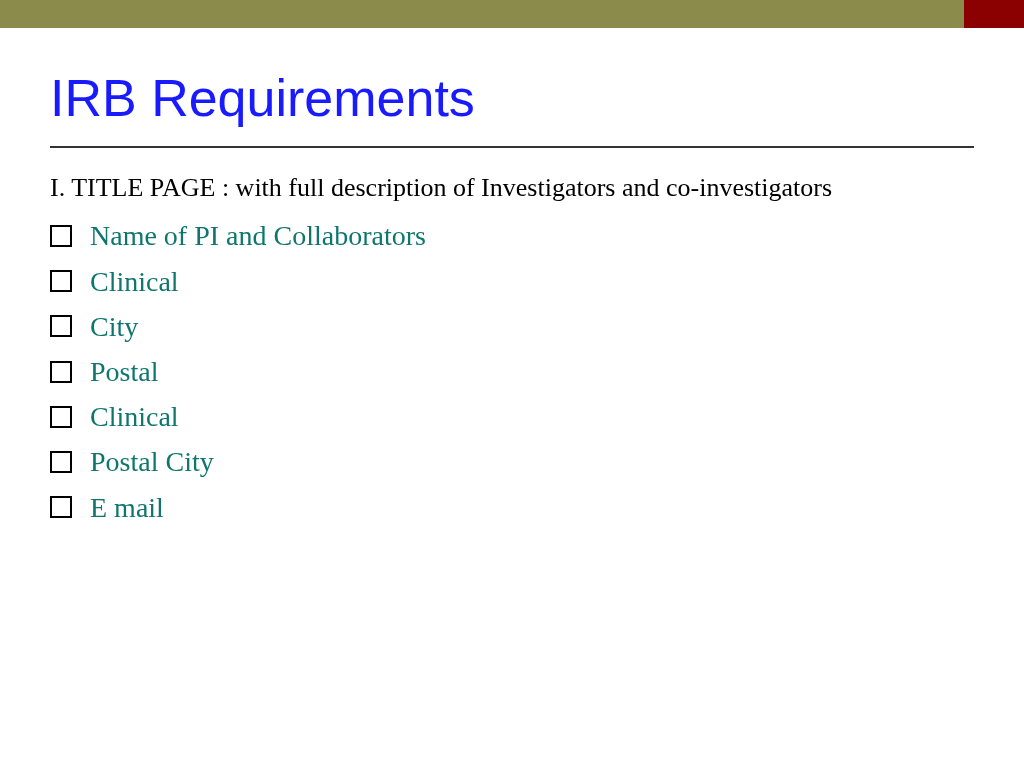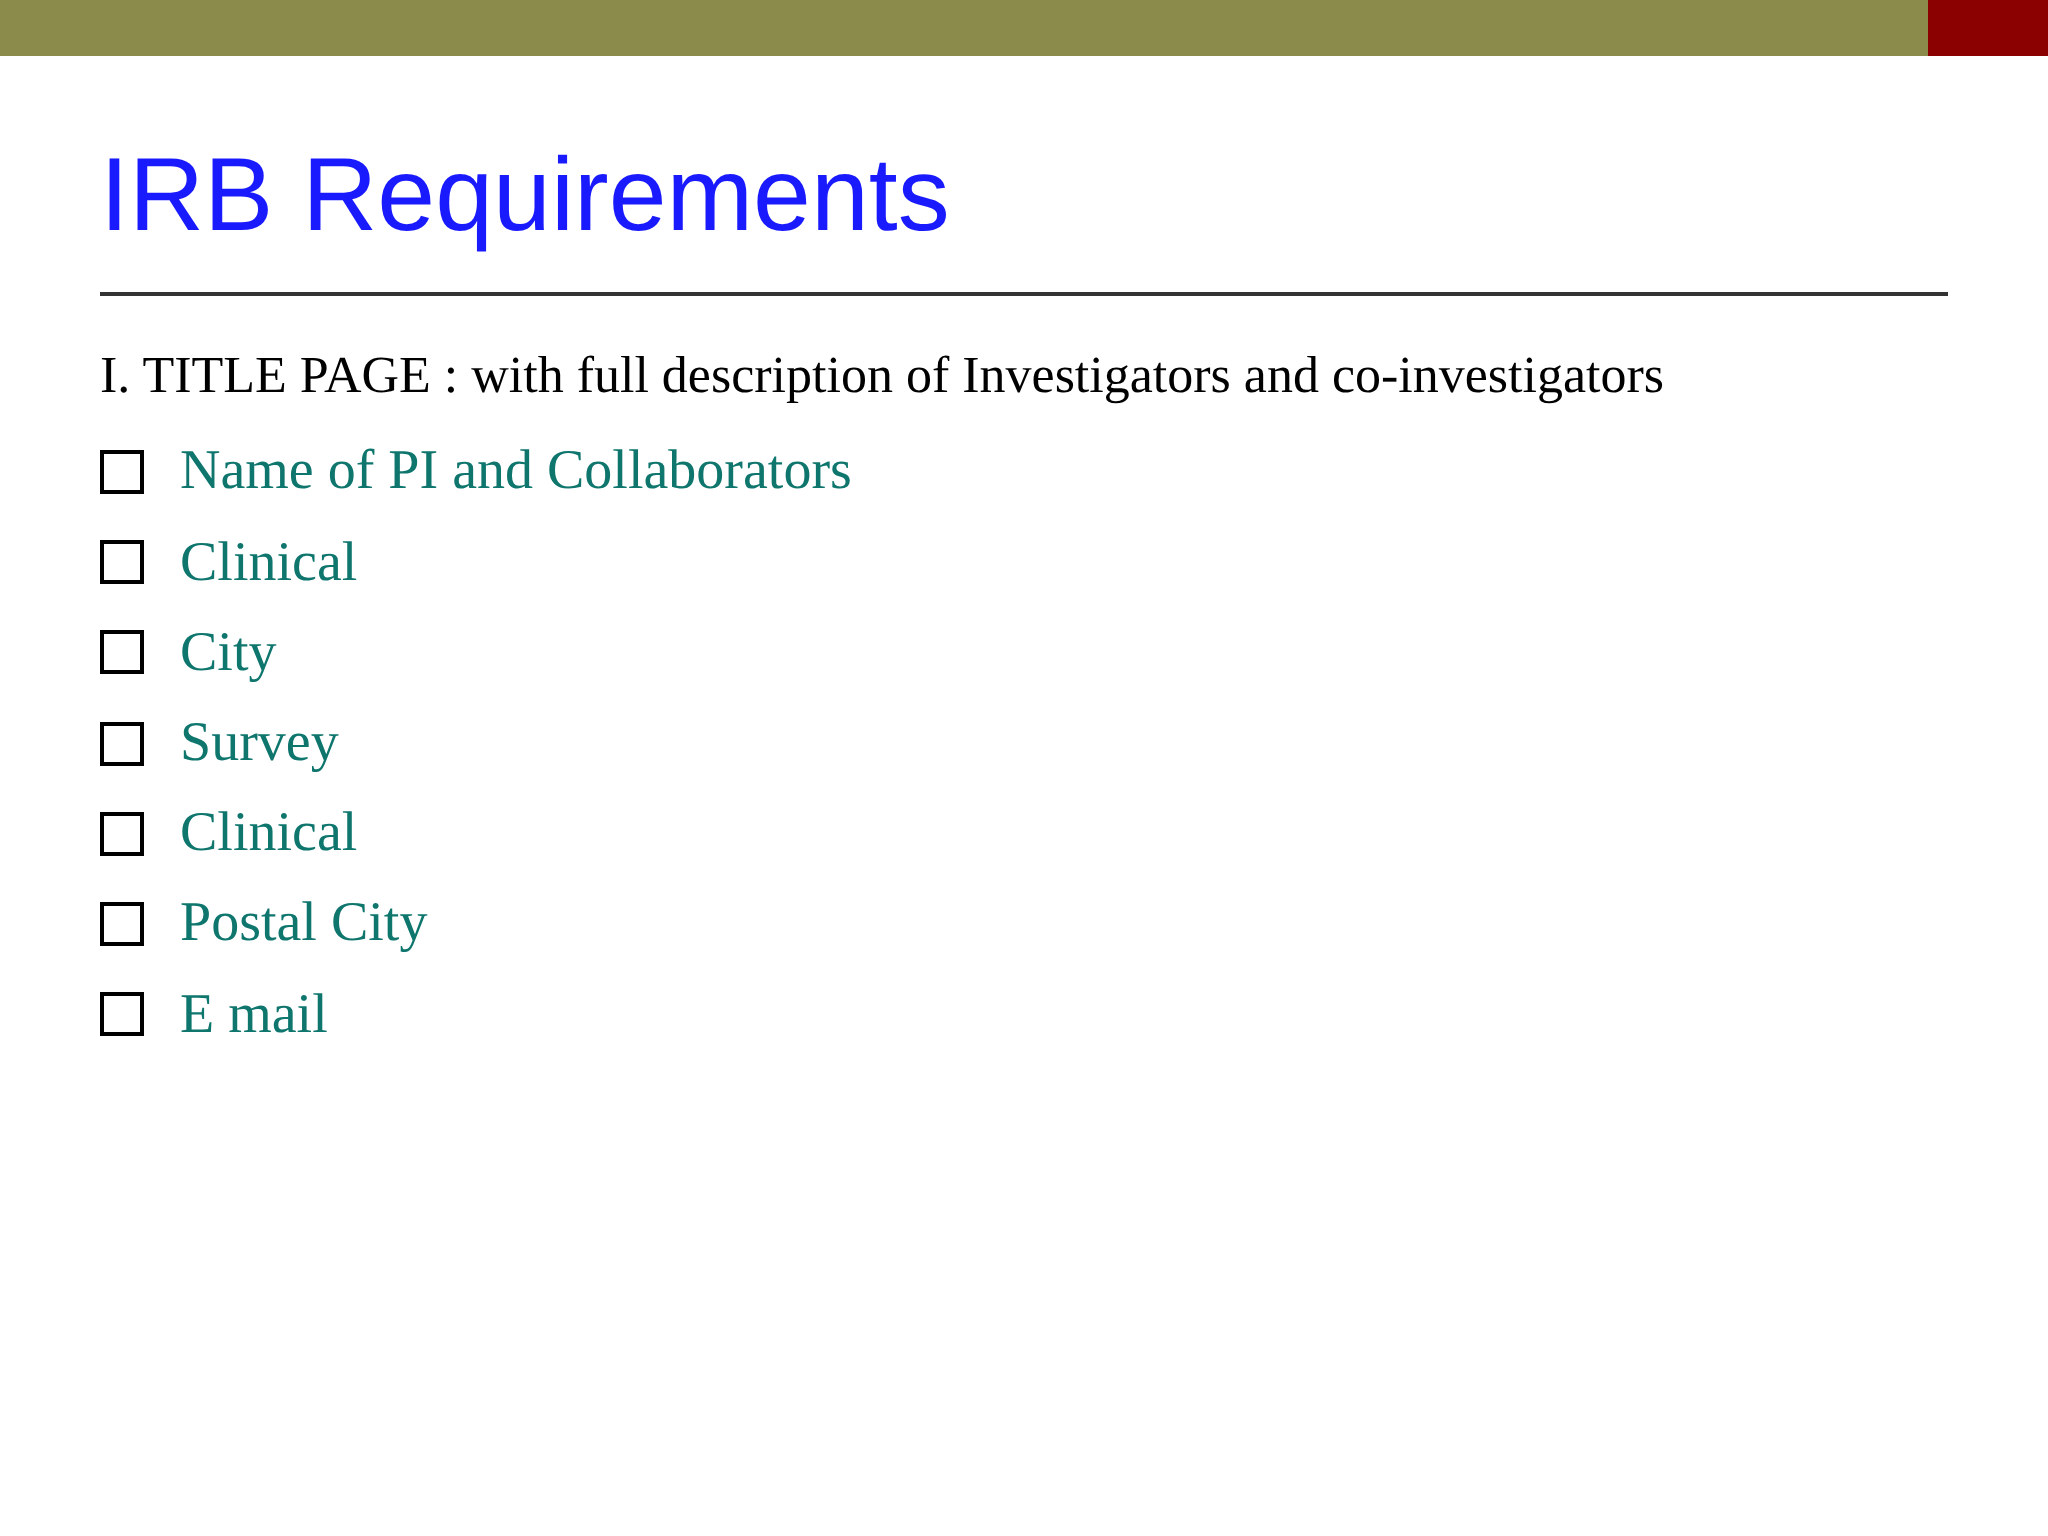--- a/index.html
+++ b/index.html
@@ -121,21 +121,21 @@
         <li>
           <span class="checkbox"></span>
           <span class="item-text">Clinical</span>
         </li>
         <li>
           <span class="checkbox"></span>
           <span class="item-text">City</span>
         </li>
         <li>
           <span class="checkbox"></span>
-          <span class="item-text">Survey</span>
+          <span class="item-text">Postal</span>
         </li>
         <li>
           <span class="checkbox"></span>
           <span class="item-text">Clinical</span>
         </li>
         <li>
           <span class="checkbox"></span>
           <span class="item-text">Postal City</span>
         </li>
         <li>

